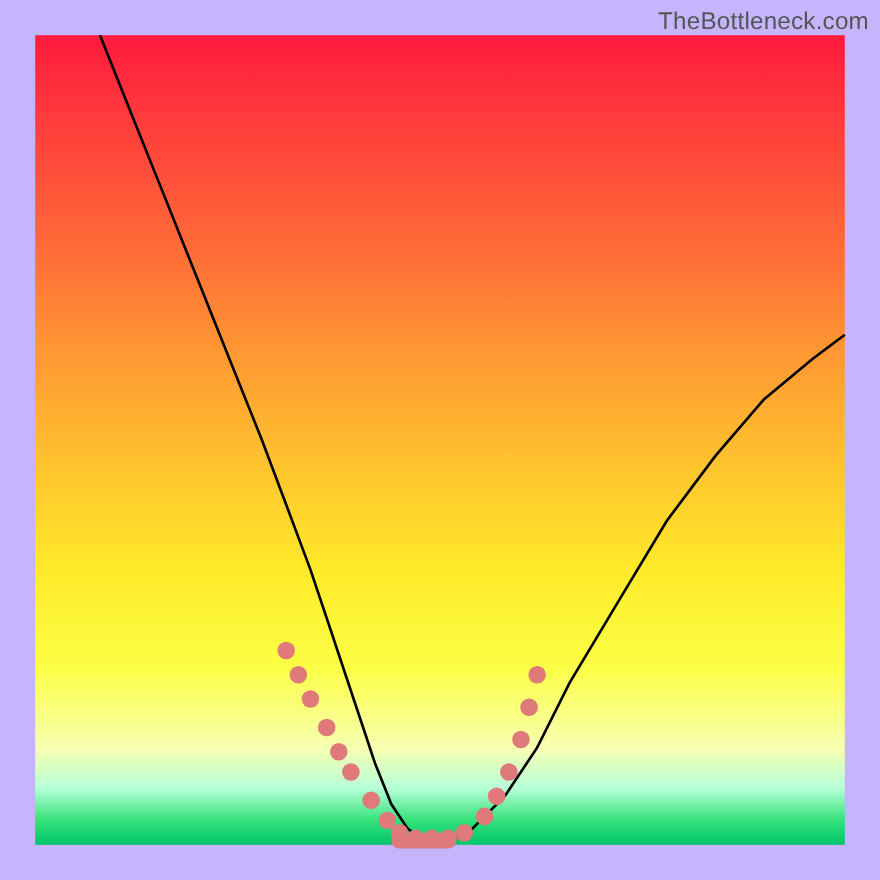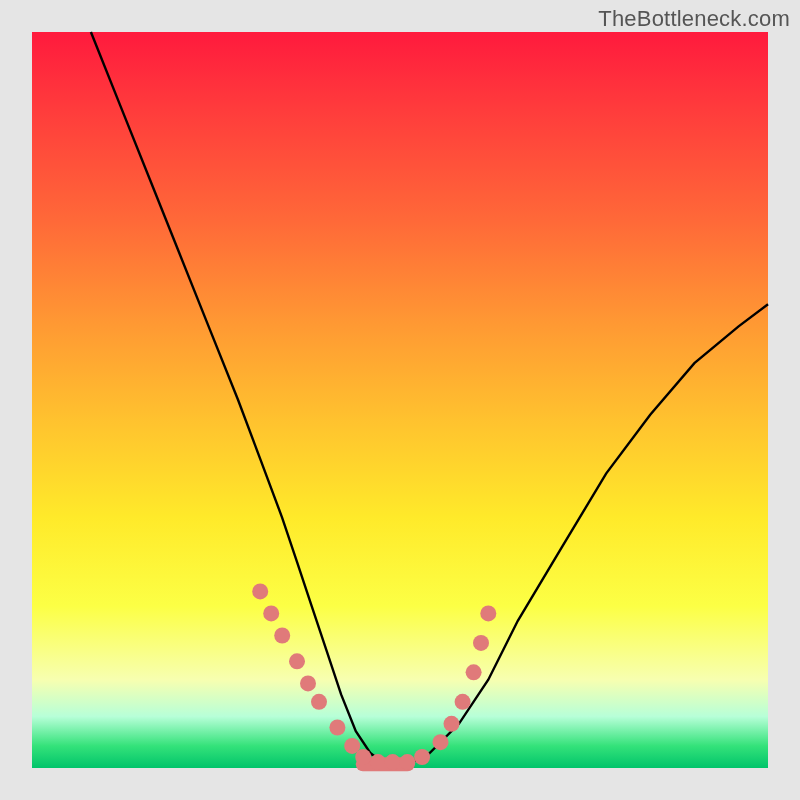--- a/index.html
+++ b/index.html
@@ -10,21 +10,21 @@
     background: #000;
     overflow: hidden;
     font-family: Arial, Helvetica, sans-serif;
   }
   .frame {
     position: absolute;
     left: 0;
     top: 0;
     width: 800px;
     height: 800px;
-    background: #e5e5e5;
+    background: #c4b5fd;
   }
   .plot {
     position: absolute;
     left: 32px;
     top: 32px;
     width: 736px;
     height: 736px;
     
     background: linear-gradient(
       to bottom,

